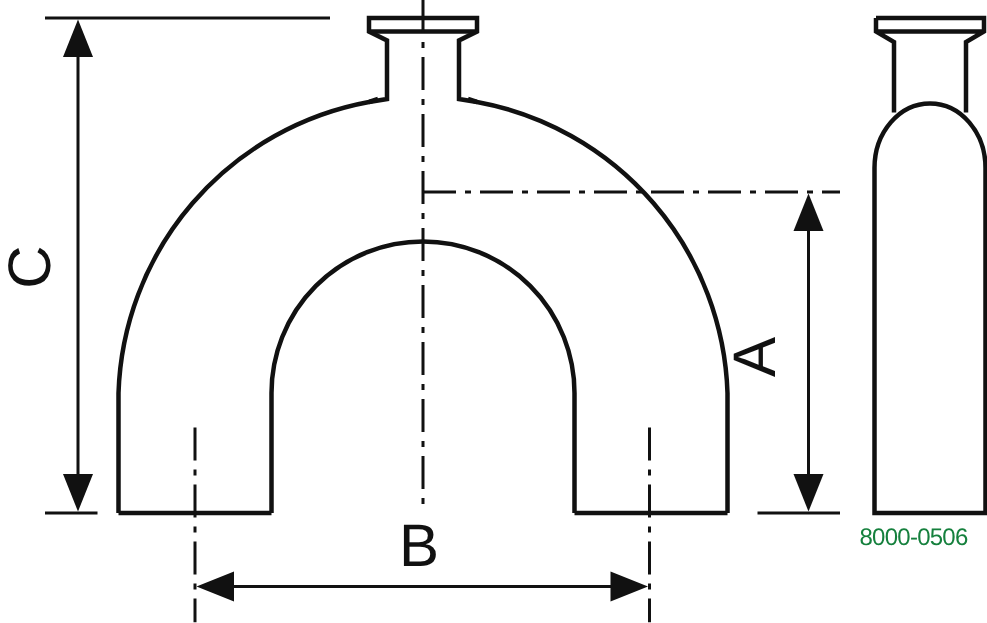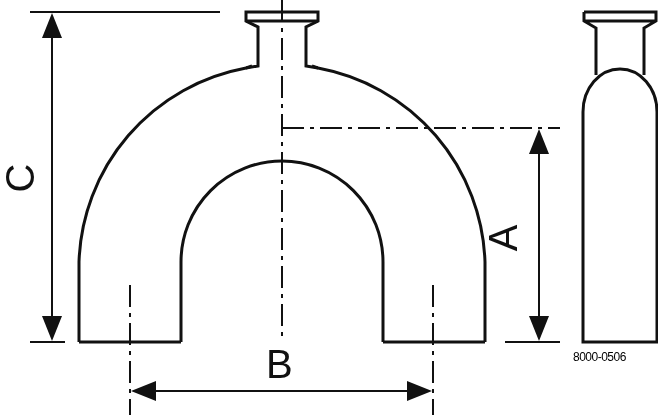--- a/index.html
+++ b/index.html
@@ -6,21 +6,21 @@
   body { width: 658px; height: 415px; overflow: hidden; position: relative; }
   #drawing { position: absolute; left: 0; top: 0; width: 658px; height: 415px; }
   .ln { stroke: #111; stroke-width: 3; fill: none; }
   .thin { stroke: #111; stroke-width: 2; fill: none; }
   .cl { stroke: #111; stroke-width: 2; fill: none; stroke-dasharray: 22 6 4 6; }
   .arrow { fill: #111; }
   .lbl { position: absolute; font-family: "Liberation Sans", sans-serif; color: #111; font-size: 40px; line-height: 1; }
   #lbl-c { left: 6px; top: 158px; transform: rotate(-90deg); transform-origin: center; }
   #lbl-a { left: 490px; top: 218px; transform: rotate(-90deg); transform-origin: center; }
   #lbl-b { left: 266px; top: 344px; }
-  #part-no { position: absolute; left: 573px; top: 350px; font-family: "Liberation Sans", sans-serif; font-size: 12px; color: #000000; letter-spacing: -0.5px; }
+  #part-no { position: absolute; left: 573px; top: 350px; font-family: "Liberation Sans", sans-serif; font-size: 16px; color: #15803d; letter-spacing: -0.5px; }
 </style>
 </head>
 <body>
 
 <svg id="drawing" viewBox="0 0 658 415" xmlns="http://www.w3.org/2000/svg">
 
   <g>
 
     <path class="ln" d="M79,342 L79,262 A204,204 0 0 1 246,68 L252,66 M312,66 L318,68 A204,204 0 0 1 485,262 L485,342"></path>
 

